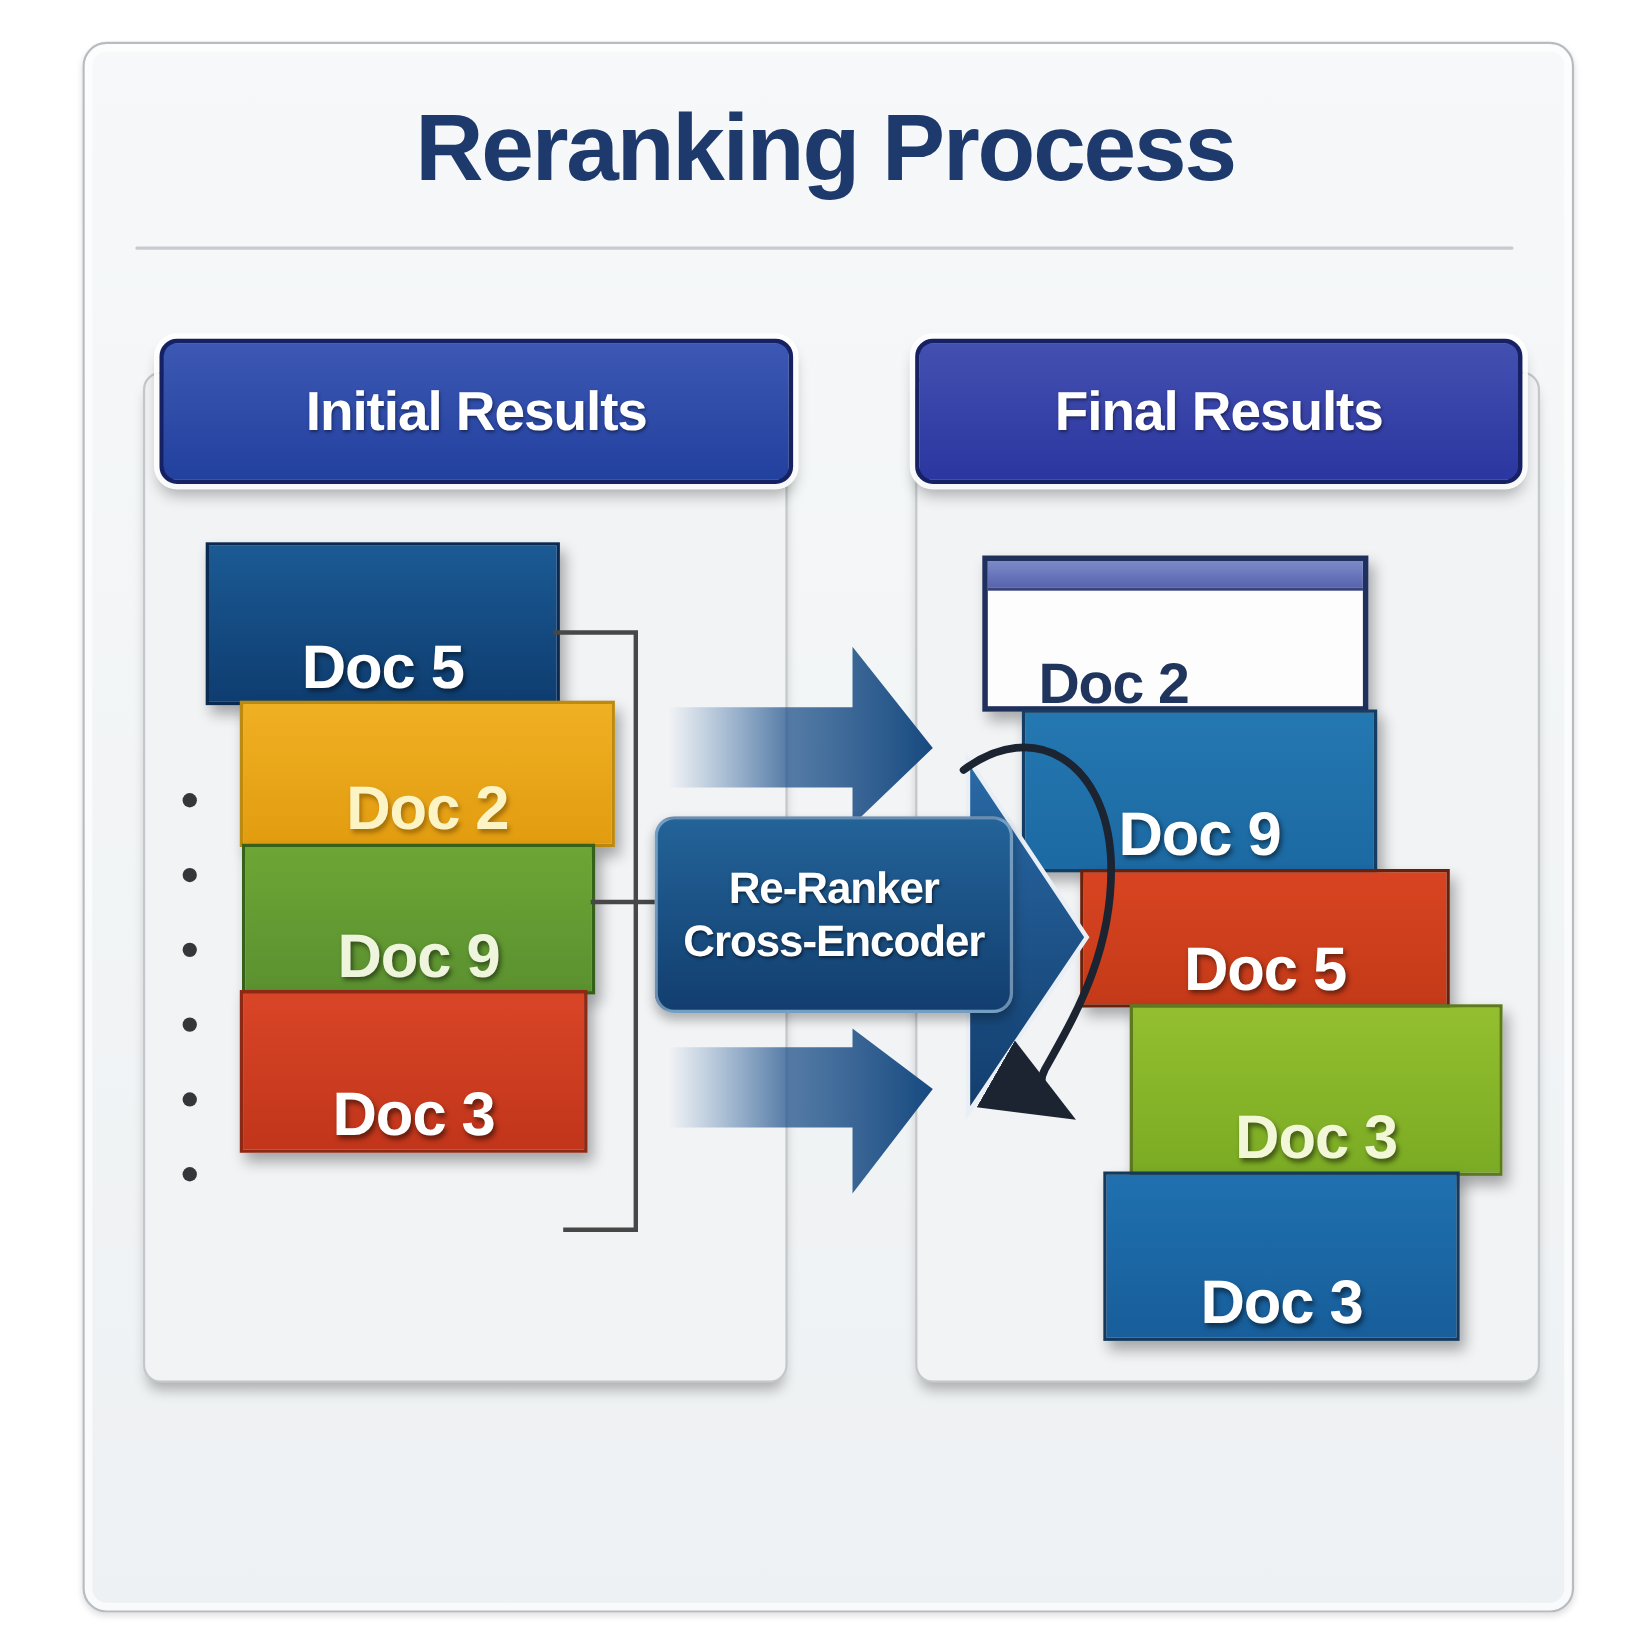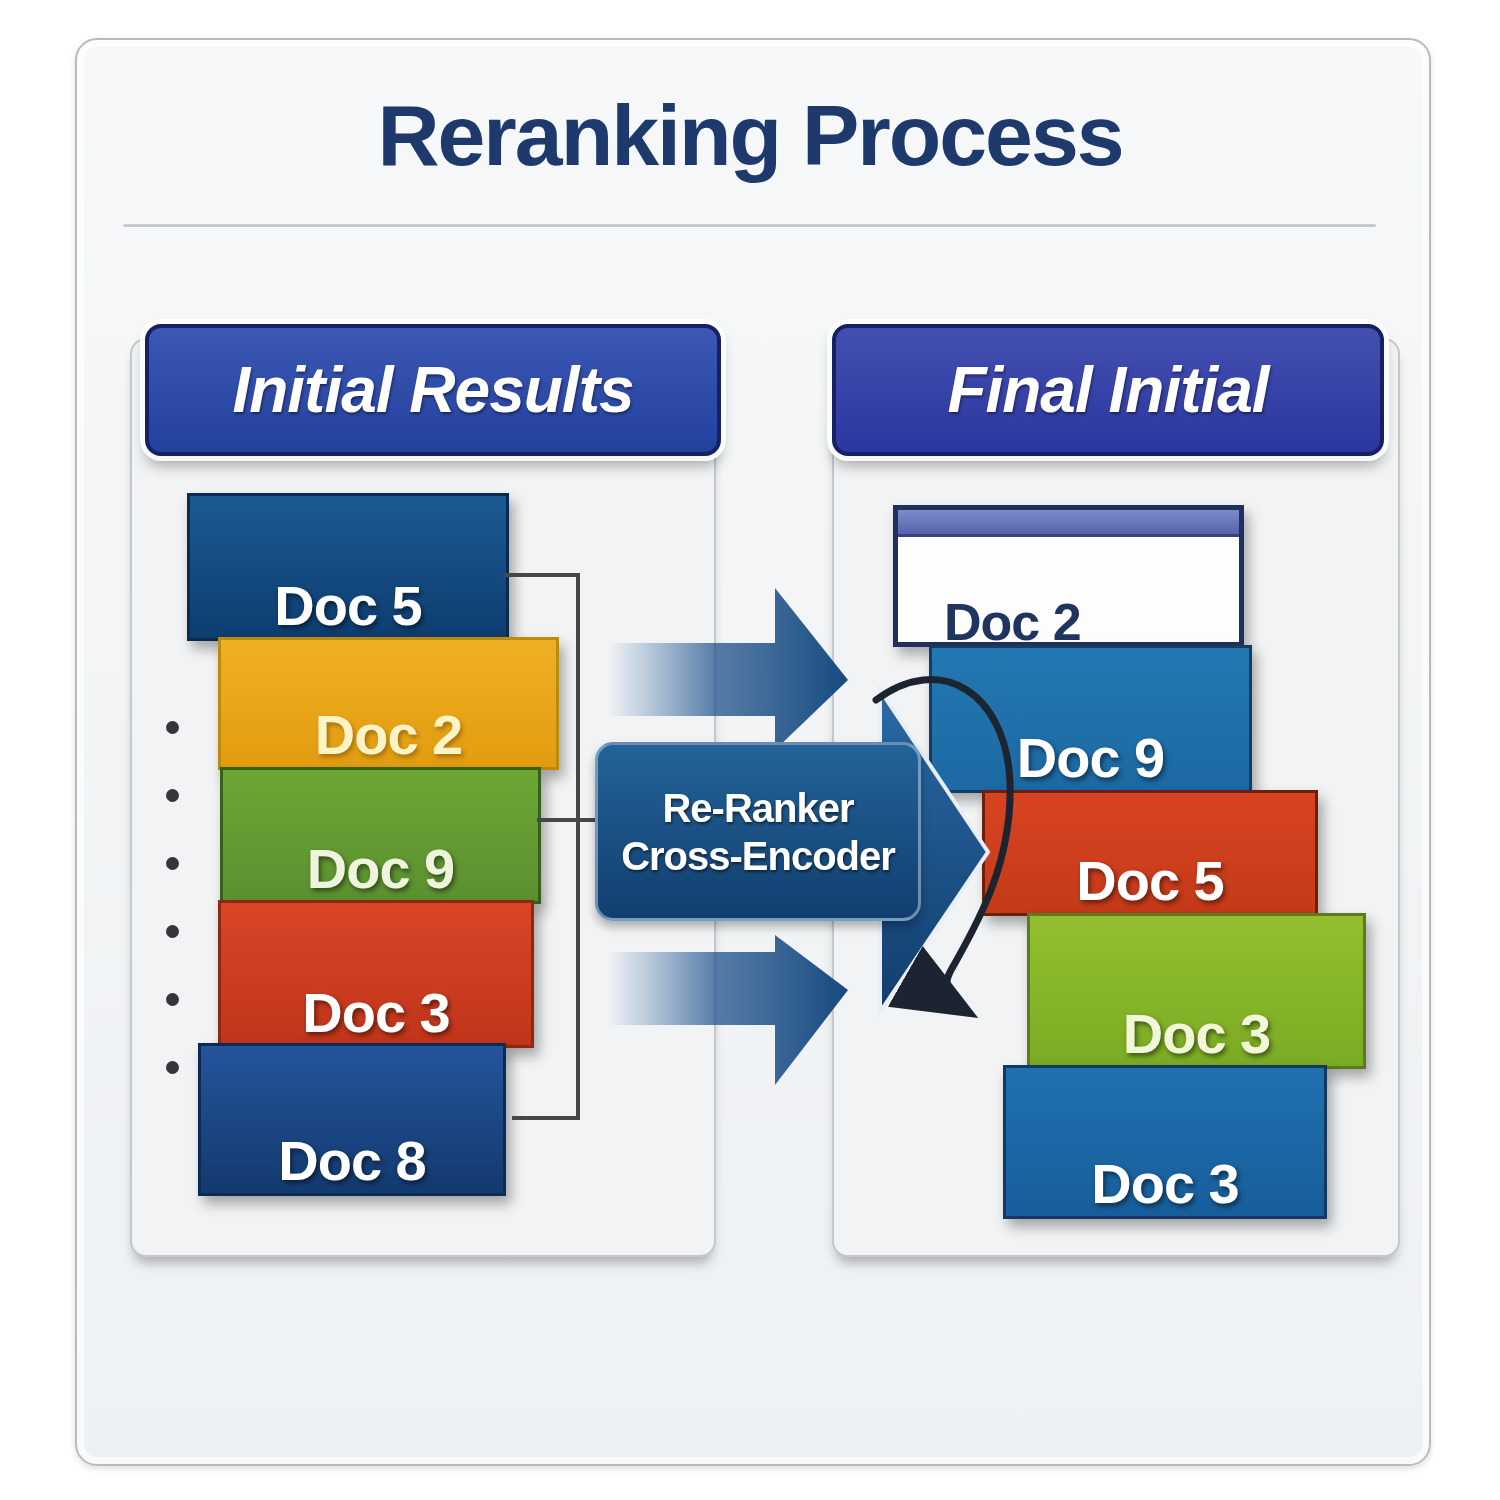--- a/index.html
+++ b/index.html
@@ -16,25 +16,25 @@
 
   .divider{position:absolute;left:123px;top:224px;width:1253px;height:3px;
            background:#c7cbd0;border-radius:2px;}
 
   .panel{position:absolute;top:338px;height:915px;background:#f1f3f5;
          border:2px solid #c4c8cc;border-radius:16px;
          box-shadow:0 10px 12px -4px rgba(0,0,0,.28);}
   .panel.left{left:130px;width:582px;}
   .panel.right{left:832px;width:564px;}
 
-  .phead{position:absolute;top:324px;height:124px;border-radius:16px;
-         color:#ffffff;font-size:64px;display:flex;align-items:center;justify-content:center;
+  .phead{position:absolute;top:308px;height:124px;border-radius:16px;
+         color:#ffffff;font-size:50px;display:flex;align-items:center;justify-content:center;
          border:4px solid #152162;
          box-shadow:0 0 0 5px rgba(255,255,255,.9), 0 10px 14px rgba(0,0,0,.3);
-         text-shadow:1px 2px 3px rgba(0,0,0,.45);letter-spacing:-1px;font-style:italic;}
+         text-shadow:1px 2px 3px rgba(0,0,0,.45);letter-spacing:-1px;}
   .phead.left{left:145px;width:568px;background:linear-gradient(#3c58b4,#22409e);}
   .phead.right{left:832px;width:544px;background:linear-gradient(#4450b0,#2b36a0);}
 
   .doc{position:absolute;display:flex;align-items:flex-end;justify-content:center;
        color:#ffffff;font-size:56px;letter-spacing:-1px;
        text-shadow:2px 3px 5px rgba(0,0,0,.5);
        box-shadow:5px 8px 12px rgba(0,0,0,.32);}
 
   
   .d-l5{left:187px;top:493px;width:316px;height:142px;background:linear-gradient(#1b5a94,#0e3d70);border:3px solid #0a2a52;}
@@ -75,21 +75,21 @@
 
 <div class="canvas">
   <div class="card"></div>
 
   <div class="title">Reranking Process</div>
   <div class="divider"></div>
 
   <div class="panel left"></div>
   <div class="panel right"></div>
   <div class="phead left">Initial Results</div>
-  <div class="phead right">Final Initial</div>
+  <div class="phead right">Final Results</div>
 
   <div class="edots">
     <i></i>
     <i></i>
     <i></i>
     <i></i>
     <i></i>
     <i></i>
   </div>
 
@@ -97,23 +97,20 @@
       <span>Doc 5</span>
     </div>
   <div class="doc d-l2">
       <span>Doc 2</span>
     </div>
   <div class="doc d-l9">
       <span>Doc 9</span>
     </div>
   <div class="doc d-l3">
       <span>Doc 3</span>
-    </div>
-  <div class="doc d-l8">
-      <span>Doc 8</span>
     </div>
 
   <div class="doc d-rw">
     <span class="titlebar"></span>
     <span class="winlabel">Doc 2</span>
     <span class="suffix">…</span>
   </div>
   <div class="doc d-r9">
       <span>Doc 9</span>
     </div>

